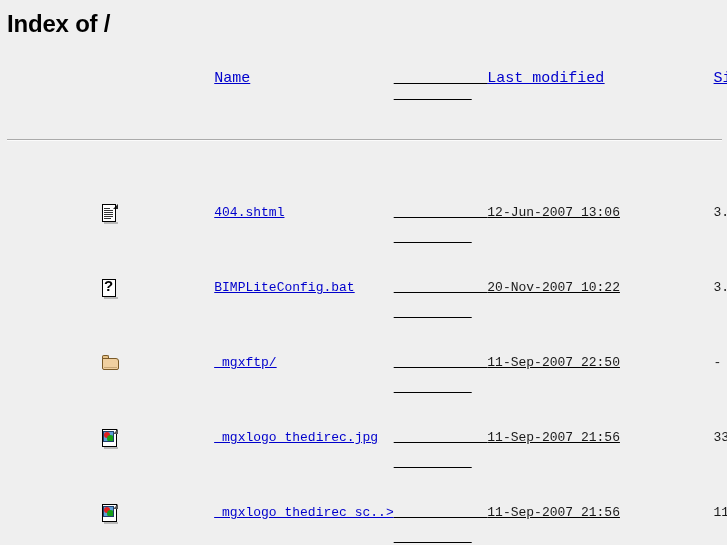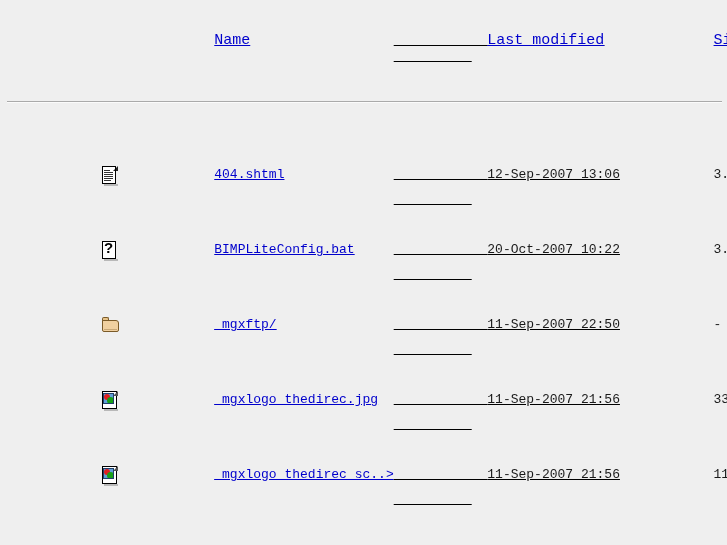--- a/index.html
+++ b/index.html
@@ -250,20 +250,21 @@
     left: 3px; top: 20px;
     width: 14px; height: 2px;
     background: #b9b9b9;
   }
 </style>
 </head>
 <body>
 
 <div class="page">
 
+  <h1 class="page-title">Index of /</h1>
 
   <div class="listing-wrap">
     <table class="listing">
       <tbody>
         <tr class="head-row">
           <th class="col-icon"></th>
           <th class="col-name">
             <span class="hdr-link">Name</span>
           </th>
           <th class="col-date">
@@ -287,39 +288,39 @@
               <span class="sheet"></span><span class="fold"></span>
               <span class="ln l1"></span><span class="ln l2"></span><span class="ln l3"></span>
               <span class="ln l4"></span><span class="ln l5"></span><span class="ln l6"></span>
               <span class="shadow"></span>
             </span>
           </td>
           <td class="col-name">
             <span class="entry-link">404.shtml</span>
           </td>
           <td class="col-date">
-            <span class="date-text">12-Sep-2007 13:06</span>
+            <span class="date-text">12-Jun-2007 13:06</span>
           </td>
           <td class="col-size">
             <span class="size-text">3.3K</span>
           </td>
 
         </tr>
 
         <tr class="file-row">
           <td class="col-icon">
             <span class="icon ico-unknown">
               <span class="sheet"></span><span class="qm">?</span><span class="shadow"></span>
             </span>
           </td>
           <td class="col-name">
             <span class="entry-link">BIMPLiteConfig.bat</span>
           </td>
           <td class="col-date">
-            <span class="date-text">20-Oct-2007 10:22</span>
+            <span class="date-text">20-Nov-2007 10:22</span>
           </td>
           <td class="col-size">
             <span class="size-text">3.5K</span>
           </td>
 
         </tr>
 
         <tr class="file-row">
           <td class="col-icon">
             <span class="icon ico-folder">

